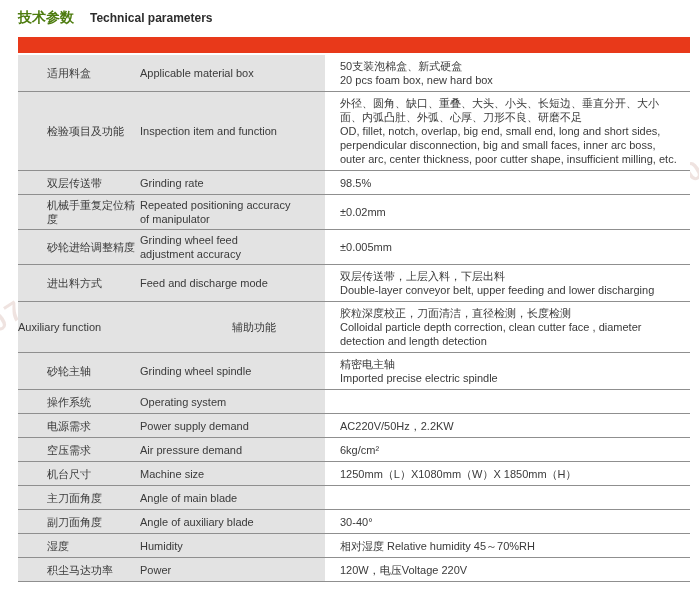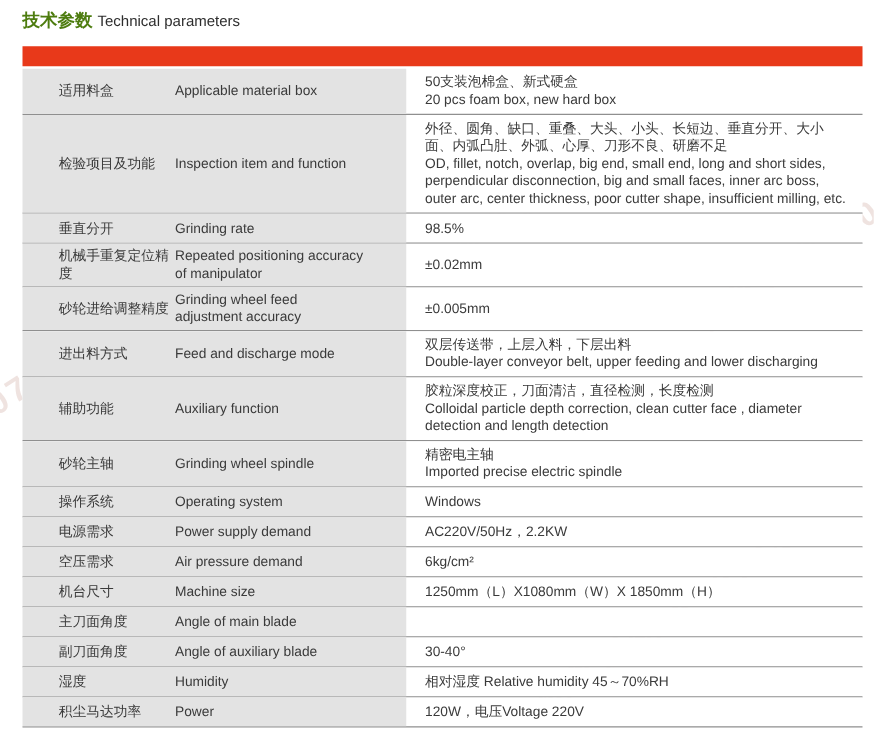--- a/index.html
+++ b/index.html
@@ -4,21 +4,21 @@
 <style>
   html,body{margin:0;padding:0;}
   body{
     width:699px;height:593px;position:relative;overflow:hidden;
     background:#ffffff;
     font-family:"Liberation Sans","DejaVu Sans",sans-serif;
     color:#3c3c3c;
   }
   .title{position:absolute;left:18px;top:8px;white-space:nowrap;}
   .title .t-cn{font-size:14px;font-weight:bold;color:#4d7c0f;}
-  .title .t-en{font-size:12px;font-weight:normal;color:#2d2d2d;margin-left:4px;}
+  .title .t-en{font-size:12px;font-weight:bold;color:#2d2d2d;margin-left:16px;}
   .red-bar{position:absolute;left:18px;top:37px;width:672px;height:16px;background:var(--accent,#e8391a);}
   .spec-table{position:absolute;left:18px;top:55px;width:672px;}
   .row{display:flex;align-items:stretch;border-bottom:1px solid var(--sep,#8f8f8f);min-height:23px;background:#fff;}
   .labels{width:307px;flex:0 0 307px;background:var(--labelbg,#e3e3e3);display:flex;align-items:center;}
   .cell{font-size:11px;line-height:14px;white-space:pre-line;}
   .cn{width:122px;flex:0 0 122px;padding:3px 4px 3px 29px;box-sizing:border-box;color:#3a3a3a;}
   .en{flex:1;padding:3px 16px 3px 0;color:#3a3a3a;}
   .val{flex:1;display:flex;align-items:center;padding:4px 10px 4px 15px;color:#3a3a3a;}
   .watermark-layer{position:absolute;left:0;top:0;width:699px;height:593px;pointer-events:none;}
   .watermark-layer span{
@@ -61,21 +61,21 @@
     <div class="labels">
       <div class="cell cn">检验项目及功能</div>
       <div class="cell en">Inspection item and function</div>
     </div>
     <div class="cell val">外径、圆角、缺口、重叠、大头、小头、长短边、垂直分开、大小面、内弧凸肚、外弧、心厚、刀形不良、研磨不足
 OD, fillet, notch, overlap, big end, small end, long and short sides, perpendicular disconnection, big and small faces, inner arc boss, outer arc, center thickness, poor cutter shape, insufficient milling, etc.</div>
   </div>
 
   <div class="row">
     <div class="labels">
-      <div class="cell cn">垂直分开</div>
+      <div class="cell cn">双层传送带</div>
       <div class="cell en">Grinding rate</div>
     </div>
     <div class="cell val">98.5%</div>
   </div>
 
   <div class="row">
     <div class="labels">
       <div class="cell cn">机械手重复定位精度</div>
       <div class="cell en">Repeated positioning accuracy
 of manipulator</div>
@@ -96,42 +96,41 @@
     <div class="labels">
       <div class="cell cn">进出料方式</div>
       <div class="cell en">Feed and discharge mode</div>
     </div>
     <div class="cell val">双层传送带，上层入料，下层出料
 Double-layer conveyor belt, upper feeding and lower discharging</div>
   </div>
 
   <div class="row">
     <div class="labels">
+      <div class="cell en">Auxiliary function</div>
       <div class="cell cn">辅助功能</div>
-      <div class="cell en">Auxiliary function</div>
     </div>
     <div class="cell val">胶粒深度校正，刀面清洁，直径检测，长度检测
 Colloidal particle depth correction, clean cutter face , diameter detection and length detection</div>
   </div>
 
   <div class="row">
     <div class="labels">
       <div class="cell cn">砂轮主轴</div>
       <div class="cell en">Grinding wheel spindle</div>
     </div>
     <div class="cell val">精密电主轴
 Imported precise electric spindle</div>
   </div>
 
   <div class="row">
     <div class="labels">
       <div class="cell cn">操作系统</div>
       <div class="cell en">Operating system</div>
     </div>
-    <div class="cell val">Windows</div>
   </div>
 
   <div class="row">
     <div class="labels">
       <div class="cell cn">电源需求</div>
       <div class="cell en">Power supply demand</div>
     </div>
     <div class="cell val">AC220V/50Hz，2.2KW</div>
   </div>
 

